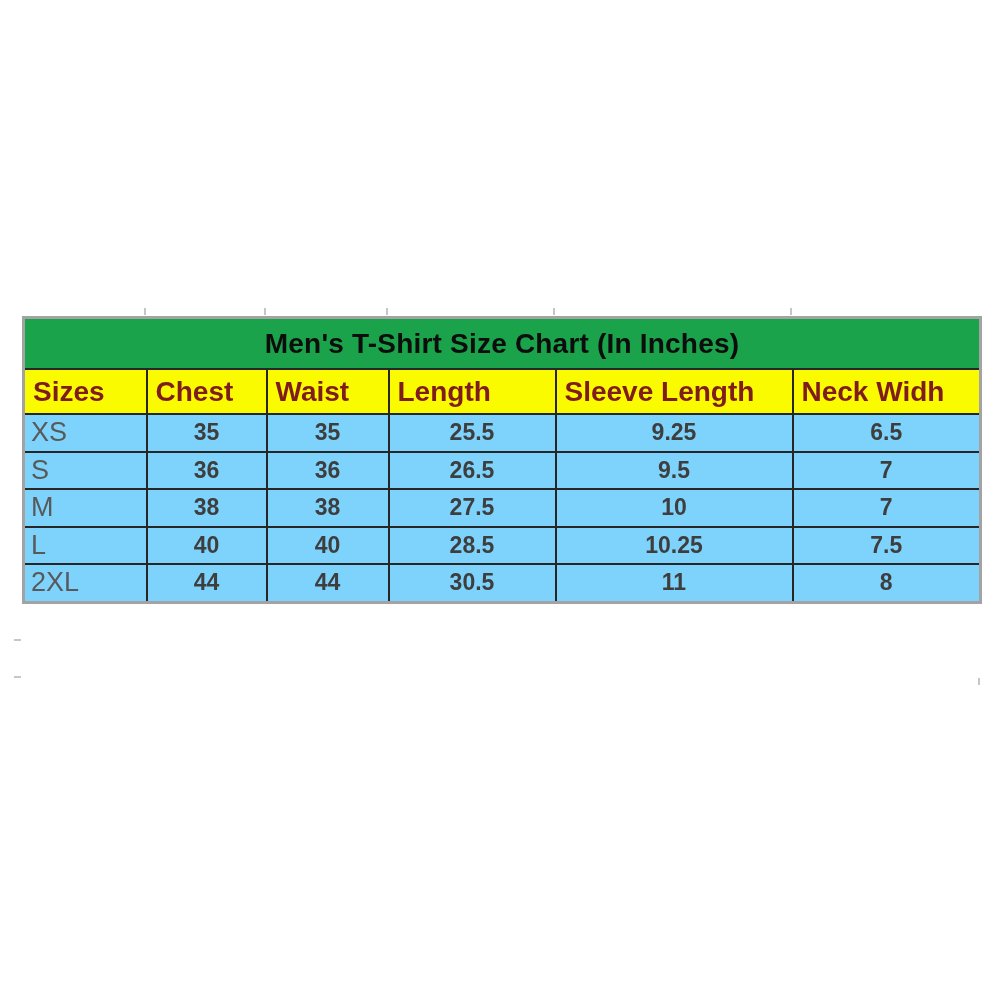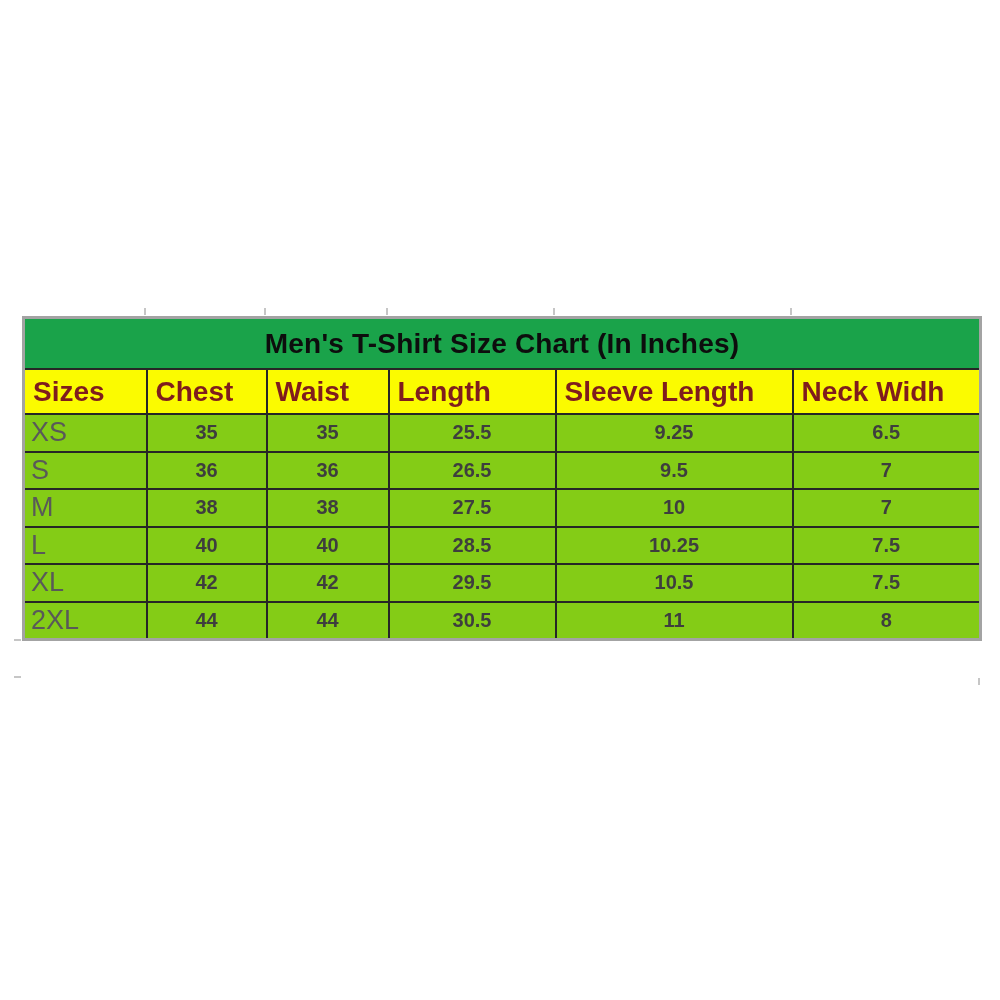--- a/index.html
+++ b/index.html
@@ -44,31 +44,31 @@
     background: #fbfb00;
     height: 41px;
     font-size: 28px;
     font-weight: 700;
     color: #7f1d1d;
     text-align: left;
     padding-left: 8px;
   }
   tbody td {
     height: 33.5px;
-    background: #84cc16;
+    background: #7dd3fc;
   }
   td.size-cell {
     font-size: 27px;
     font-weight: 400;
     color: #595959;
     text-align: left;
     padding-left: 6px;
   }
   td.value-cell {
-    font-size: 20px;
+    font-size: 23px;
     font-weight: 700;
     color: #3e3e3e;
     text-align: center;
   }
   .stub {
     position: absolute;
     background: #c6c6c6;
   }
   .stub.v { width: 2px; height: 7px; }
   .stub.h { width: 7px; height: 2px; }
@@ -136,28 +136,20 @@
       </tr>
       <tr>
         <td class="size-cell">L</td>
         <td class="value-cell">40</td>
         <td class="value-cell">40</td>
         <td class="value-cell">28.5</td>
         <td class="value-cell">10.25</td>
         <td class="value-cell">7.5</td>
       </tr>
       <tr>
-        <td class="size-cell">XL</td>
-        <td class="value-cell">42</td>
-        <td class="value-cell">42</td>
-        <td class="value-cell">29.5</td>
-        <td class="value-cell">10.5</td>
-        <td class="value-cell">7.5</td>
-      </tr>
-      <tr>
         <td class="size-cell">2XL</td>
         <td class="value-cell">44</td>
         <td class="value-cell">44</td>
         <td class="value-cell">30.5</td>
         <td class="value-cell">11</td>
         <td class="value-cell">8</td>
       </tr>
     </tbody>
   </table>
 </div>

